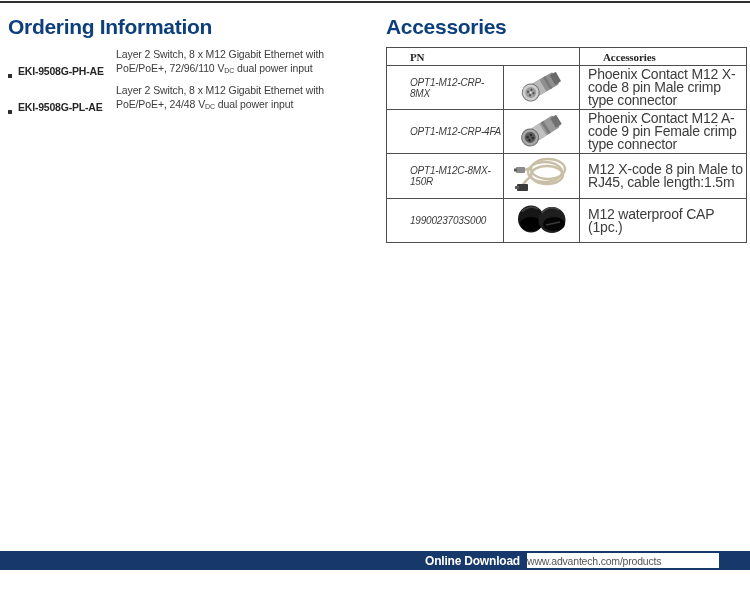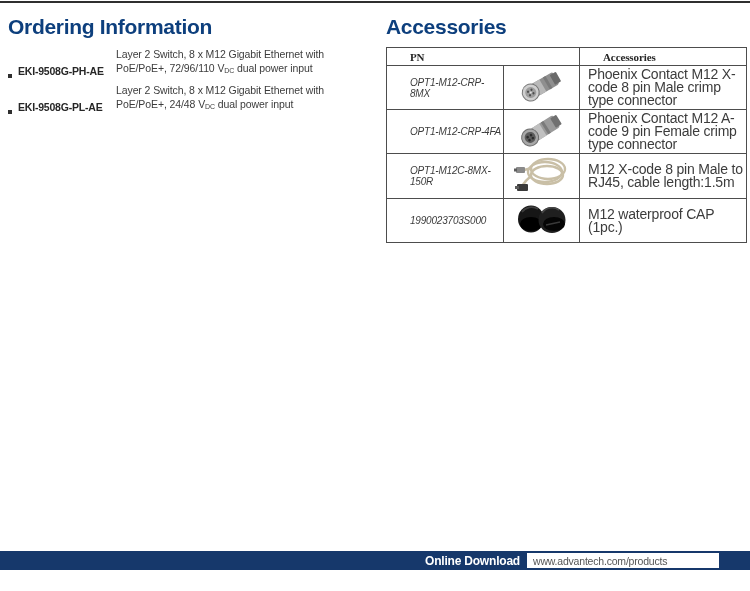--- a/index.html
+++ b/index.html
@@ -41,21 +41,21 @@
   
   #footer-bar {
     position:absolute; left:0; top:551px; width:750px; height:19px; background:#16386b;
     display:flex; align-items:center; justify-content:flex-end;
   }
   #footer-label { color:#ffffff; font-weight:bold; font-size:12px; letter-spacing:-0.2px; margin-right:7px; }
   #footer-url-box {
     width:192px; height:15px; background:#ffffff; margin-right:31px;
     display:flex; align-items:center;
   }
-  #footer-url { font-size:10.5px; color:#555555; padding-left:6px; letter-spacing:-0.2px; }
+  #footer-url { font-size:10.5px; color:#555555; letter-spacing:-0.2px; }
 </style>
 </head>
 <body>
 
 <div id="page">
   <div id="top-rule"></div>
 
   <div id="ordering-col">
     <div class="section-title">Ordering Information</div>
     <div id="ordering-list">

